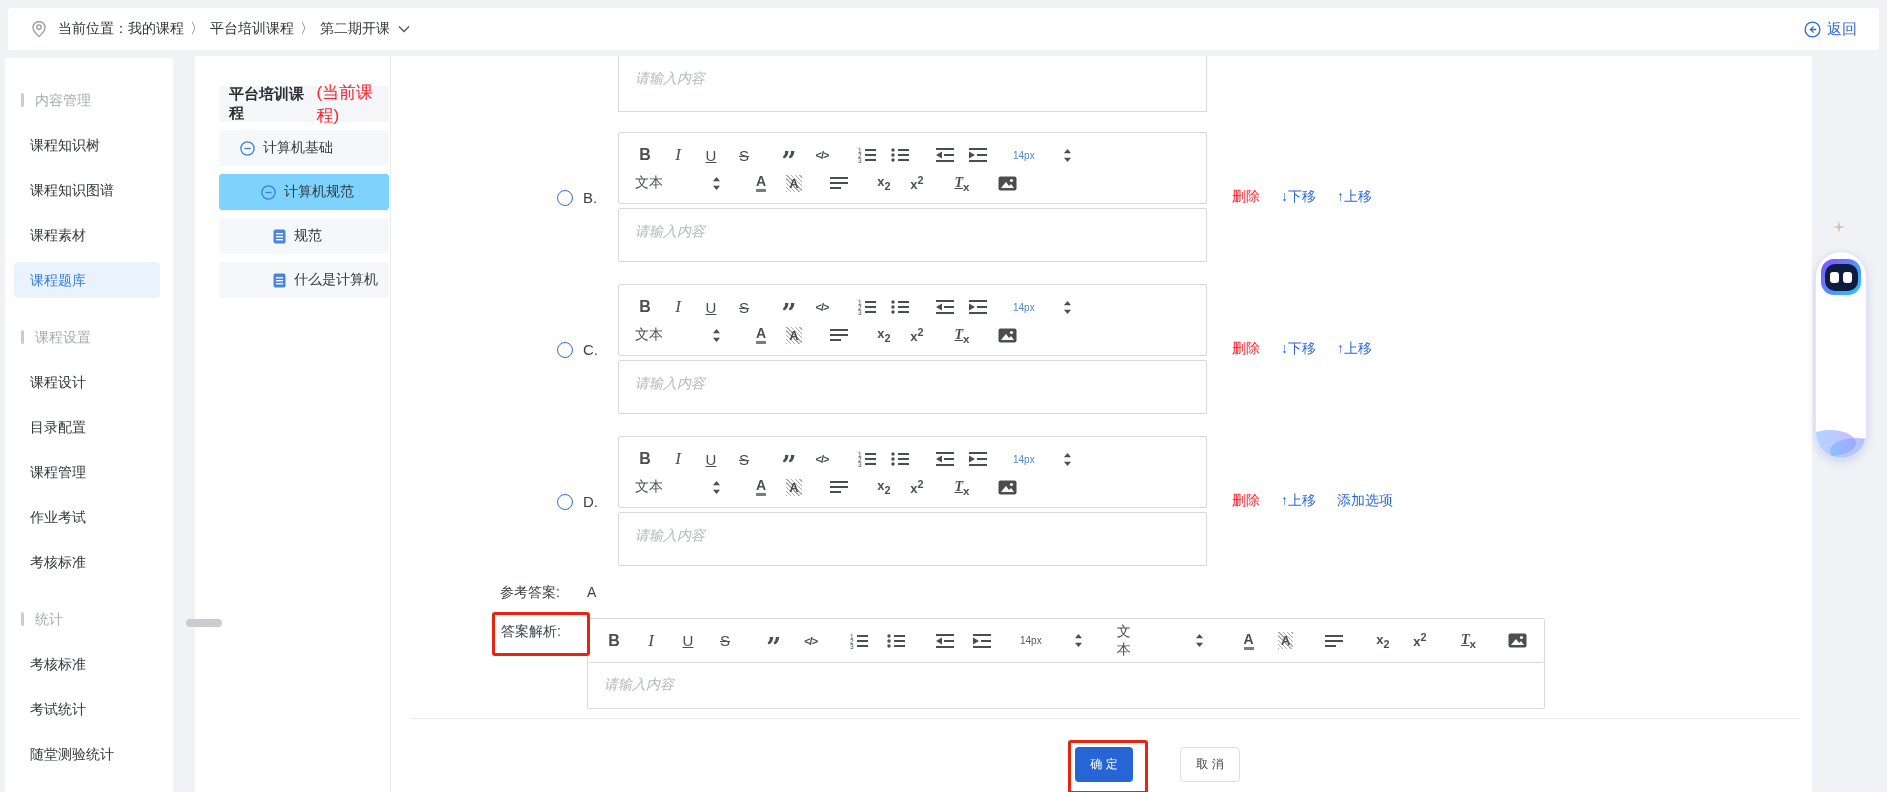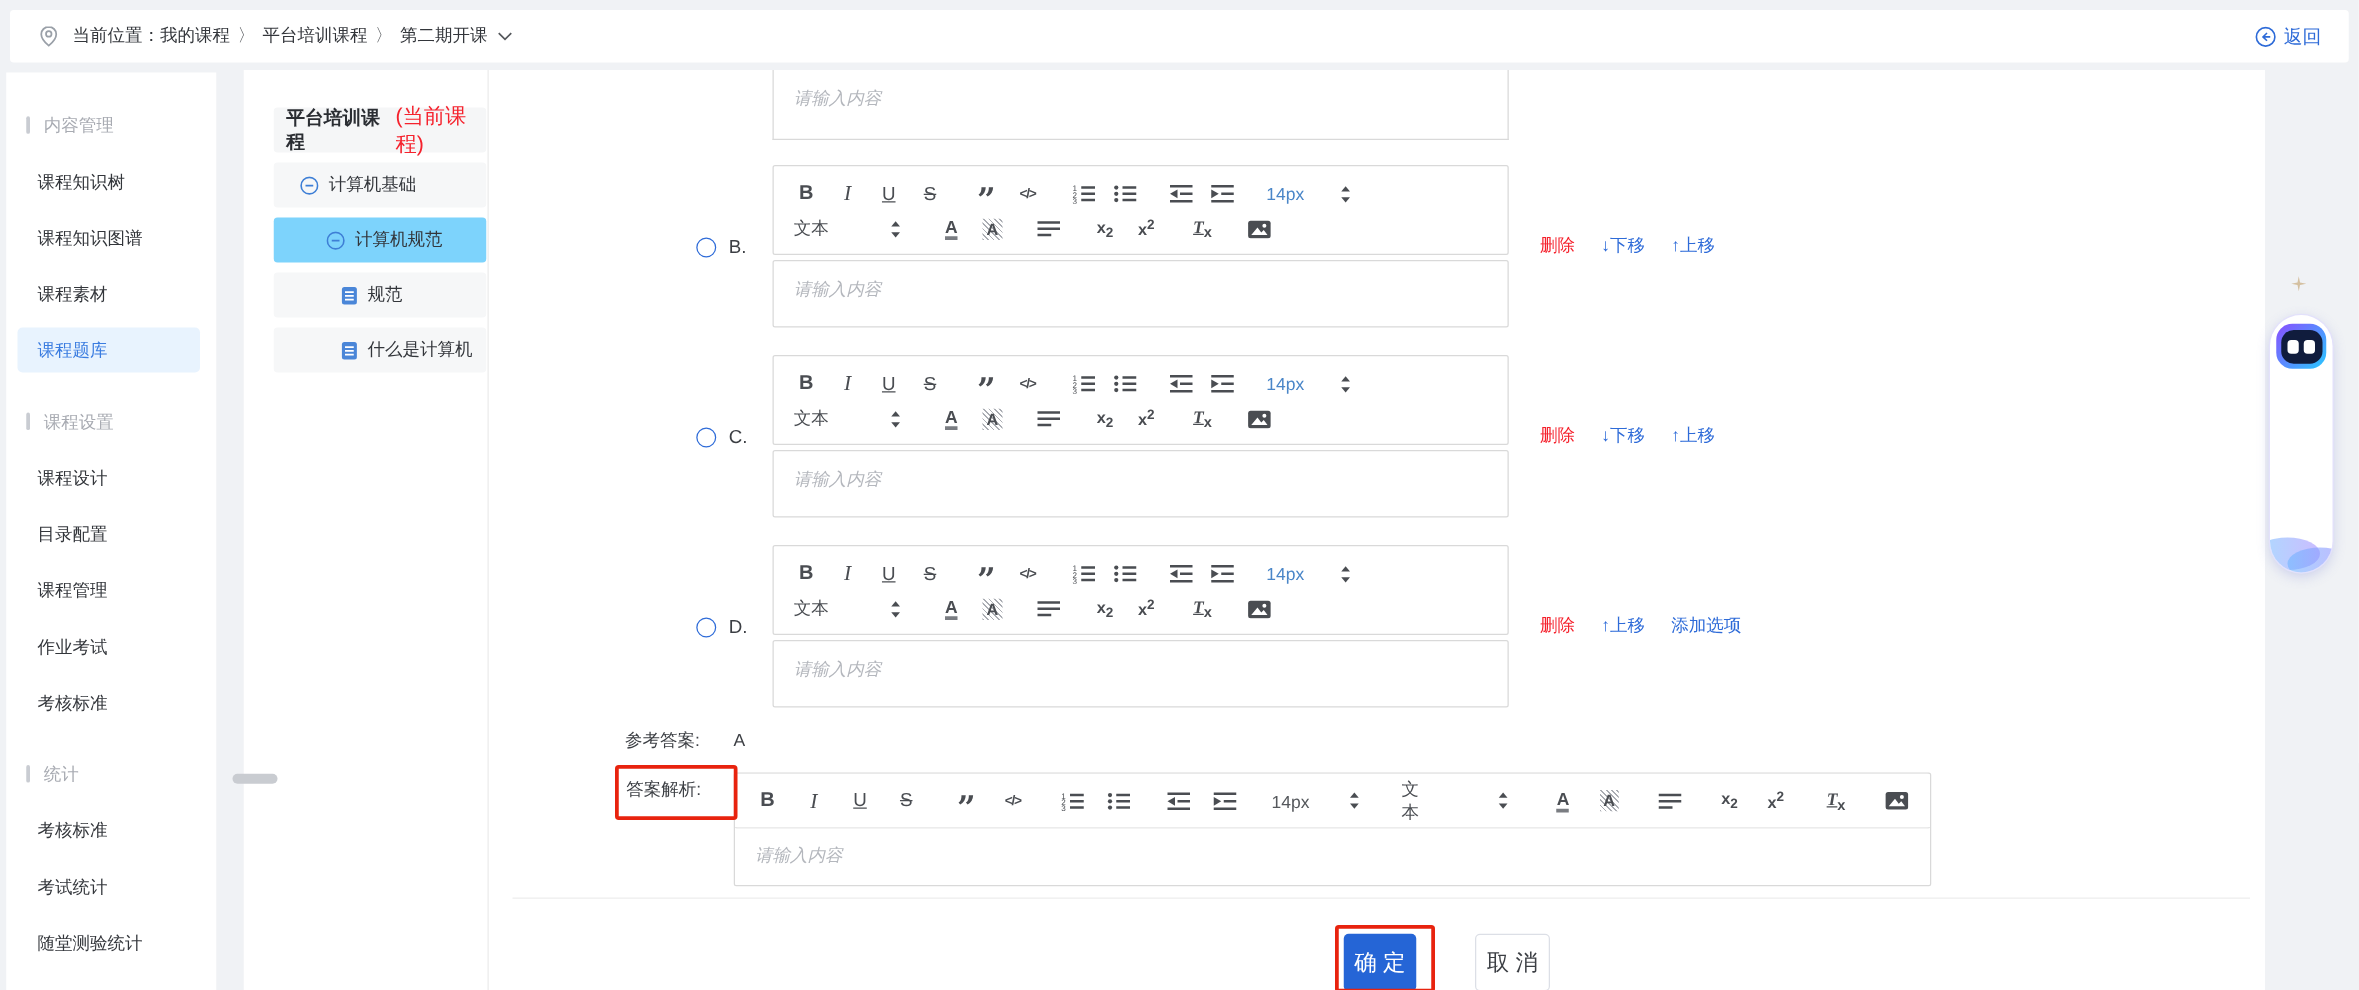--- a/index.html
+++ b/index.html
@@ -37,21 +37,21 @@
   .tree-row.sel{background:#7dd3fc}
   .node-ic{display:inline-flex;margin-right:8px}
   .scroll-thumb{position:absolute;left:186px;top:619px;width:36px;height:8px;border-radius:4px;background:#c9ccd1;cursor:pointer}
   
   .ed-tb{position:absolute;left:423px;width:589px;height:72px;border:1px solid #d9d9d9;border-radius:2px;
     background:#fff;box-sizing:border-box;padding:8px 0 0 16px;display:flex;flex-wrap:wrap;align-content:flex-start}
   .tb-i{height:28px;display:inline-flex;align-items:center;justify-content:center;min-width:20px;
     margin-right:13px;color:#4a4d52;font-size:15px;cursor:pointer}
   .tb-gap{width:12px}
   .tb-break{flex-basis:100%;height:0}
-  .tb-num{font-size:14px;color:#4a86c8;margin-right:10px}
+  .tb-num{font-size:10px;color:#4a86c8;margin-right:10px}
   .tb-txt{font-size:14px;color:#4a4d52;margin-right:30px}
   .tg.b{font-weight:800;font-size:16px}
   .tg.i{font-style:italic;font-family:"Liberation Serif",serif;font-size:17px}
   .tg.u{text-decoration:underline;font-size:15px}
   .tg.s{text-decoration:line-through;font-size:15px}
   .tg.q{font-family:"DejaVu Serif",serif;font-weight:900;font-size:26px;line-height:8px;padding-top:12px}
   .tg.c{font-size:11px;font-weight:700;letter-spacing:-1px}
   .tg.fc{font-weight:700;font-size:14px;border-bottom:3px solid #7a7d82;line-height:15px}
   .tg.bgc{font-weight:700;font-size:13px;padding:1px 3px;
     background:repeating-linear-gradient(45deg,#aaadb3 0 1px,rgba(0,0,0,0) 1px 3px)}
@@ -74,21 +74,21 @@
   .ref{position:absolute;left:305px;top:528px;color:#3c3f44}
   .ref .val{margin-left:27px}
   .ana-label{position:absolute;left:306px;top:567px;color:#3c3f44}
   .ana{position:absolute;left:392px;top:562px;width:958px;border:1px solid #d9d9d9;border-radius:2px;background:#fff;box-sizing:border-box}
   .ana .ed-tb{position:static;width:auto;height:44px;border:none;border-bottom:1px solid #d9d9d9;
     flex-wrap:nowrap;padding:0 0 0 16px;align-items:center}
   .ana .tb-i{margin-right:17px}
   .ana .tb-num{color:#55585c}
   .ana .ed-ct{position:static;width:auto;border:none;height:45px;padding:13px 16px}
   .btn-sep{position:absolute;left:215px;top:662px;width:1390px;height:1px;background:#ededed}
-  .btn{position:absolute;height:46px;border-radius:4px;font-size:18px;display:flex;align-items:center;
+  .btn{position:absolute;height:35px;border-radius:4px;font-size:12px;display:flex;align-items:center;
     justify-content:center;box-sizing:border-box;cursor:pointer}
   .btn-confirm{left:880px;top:691px;width:58px;background:#2565d6;color:#fff}
   .btn-cancel{left:985px;top:691px;width:60px;background:#fff;border:1px solid #dcdfe6;color:#3c3f44}
   .red-box{position:absolute;border:3px solid #e8230e;border-radius:3px;pointer-events:none}
   .rb-analysis{left:297px;top:556px;width:92px;height:38px}
   .rb-confirm{left:873px;top:684px;width:74px;height:48px}
   
   .assist{position:absolute;left:1816px;top:252px;width:50px;height:206px;background:#fff;border-radius:26px;
     box-shadow:0 0 0 1px #e3e1fb,0 3px 10px rgba(110,120,210,.3);overflow:hidden;cursor:pointer}
   .a-head{position:absolute;left:5px;top:7px;width:40px;height:36px;border-radius:13px;

